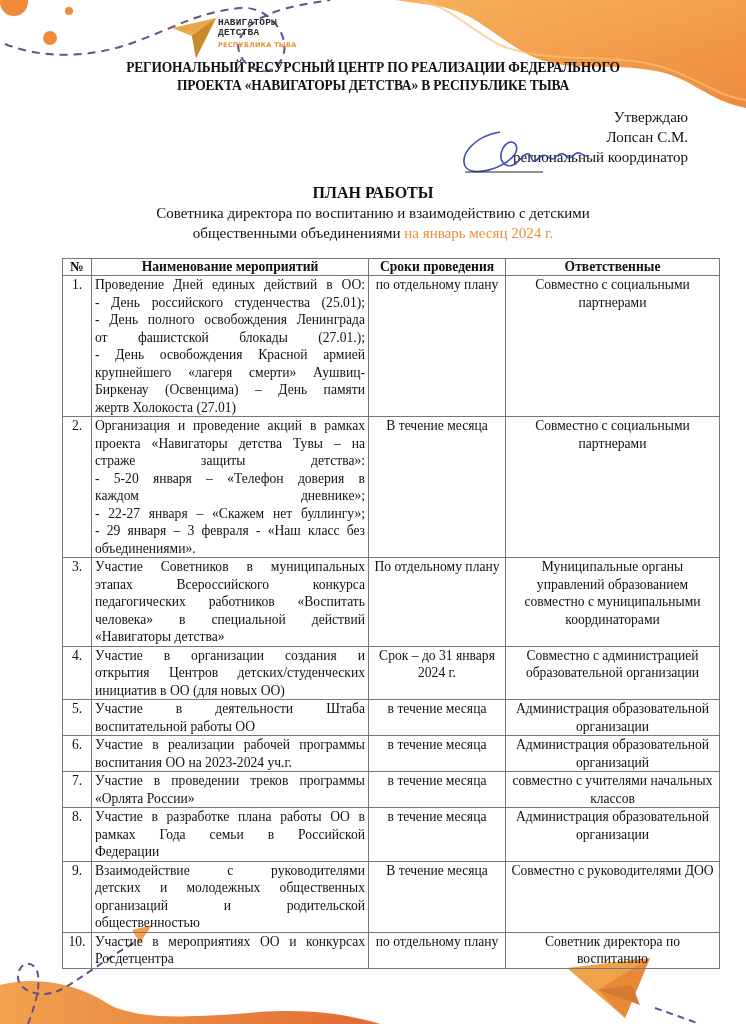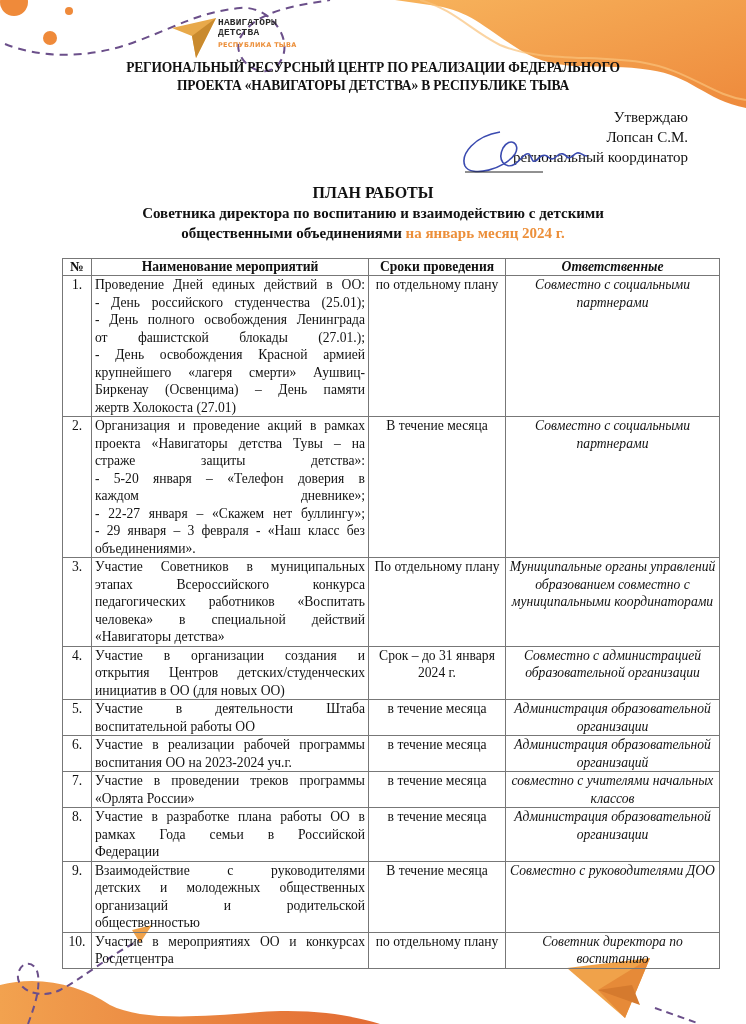--- a/index.html
+++ b/index.html
@@ -10,29 +10,29 @@
     color: #111;
   }
   .deco { position: absolute; left: 0; top: 0; width: 746px; height: 1024px; pointer-events: none; }
   .logo { position: absolute; left: 170px; top: 14px; width: 140px; height: 45px; }
   .logo-text { position: absolute; left: 48px; top: 4px; font-family: Liberation Mono, monospace; font-weight: bold; font-size: 9.5px; line-height: 10px; color: #2a2a2a; letter-spacing: 0.2px; }
   .logo-sub { position: absolute; left: 48px; top: 27px; font-family: "DejaVu Sans", sans-serif; font-weight: bold; font-size: 6.5px; color: #ec8f3a; letter-spacing: 0.3px; }
   .org-title { position: absolute; left: 0; top: 58px; width: 746px; text-align: center; font-weight: bold; font-size: 14.5px; line-height: 18px; letter-spacing: -0.2px; transform: scaleX(0.93); }
   .approve { position: absolute; right: 58px; top: 107px; text-align: right; font-size: 15px; line-height: 20px; }
   .signature { position: absolute; left: 455px; top: 124px; width: 150px; height: 55px; }
   .plan-title { position: absolute; left: 0; top: 183px; width: 746px; text-align: center; font-weight: bold; font-size: 16px; line-height: 20px; }
-  .plan-sub { position: absolute; left: 0; top: 203px; width: 746px; text-align: center; font-weight: bold; font-size: 15px; line-height: 20px; }
+  .plan-sub { position: absolute; left: 0; top: 203px; width: 746px; text-align: center; font-weight: normal; font-size: 15px; line-height: 20px; }
   .accent { color: #ec8f3a; }
   table.plan { position: absolute; left: 62px; top: 258px; width: 658px; border-collapse: collapse; font-size: 13.6px; line-height: 17.5px; }
   table.plan th, table.plan td { border: 1px solid #777; padding: 0 3px; vertical-align: top; }
   table.plan th { font-weight: bold; text-align: center; font-size: 13.6px; line-height: 16px; }
   .c-num { width: 22px; text-align: center; }
   .c-name { width: 270px; text-align: justify; }
   .c-date { width: 130px; text-align: center; }
-  .c-resp { text-align: center; font-style: italic; }
+  .c-resp { text-align: center; }
   .line { display: block; text-align: justify; text-align-last: left; }
   .line.j { text-align-last: justify; }
 </style>
 </head>
 <body>
 
 <svg class="deco" viewBox="0 0 746 1024">
   <defs>
     <linearGradient id="gTop" x1="0" y1="0" x2="1" y2="1">
       <stop offset="0" stop-color="#f7b35c"></stop>

